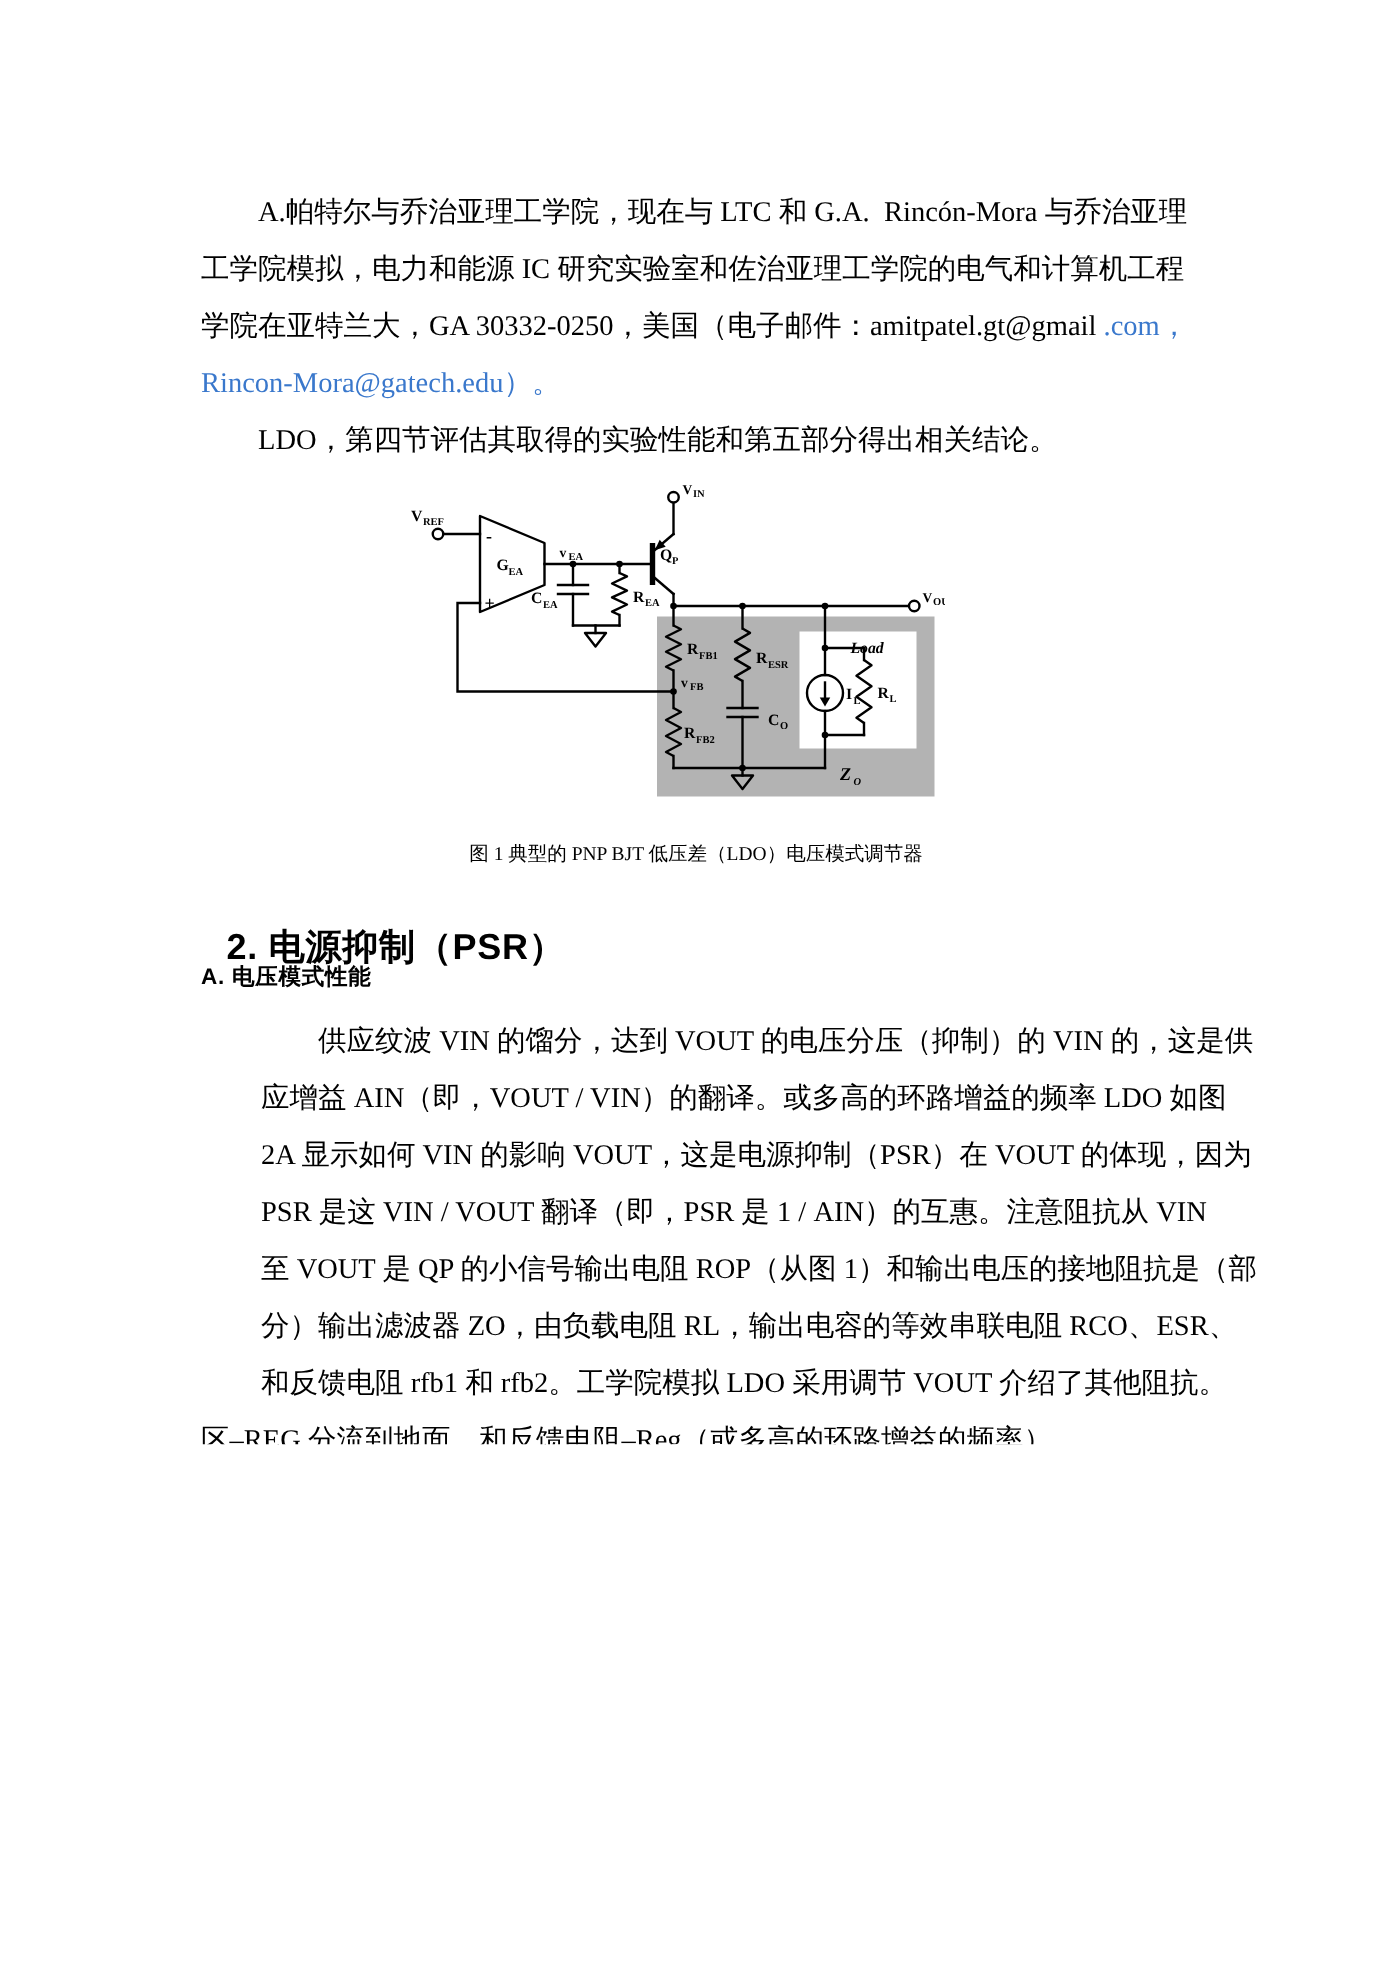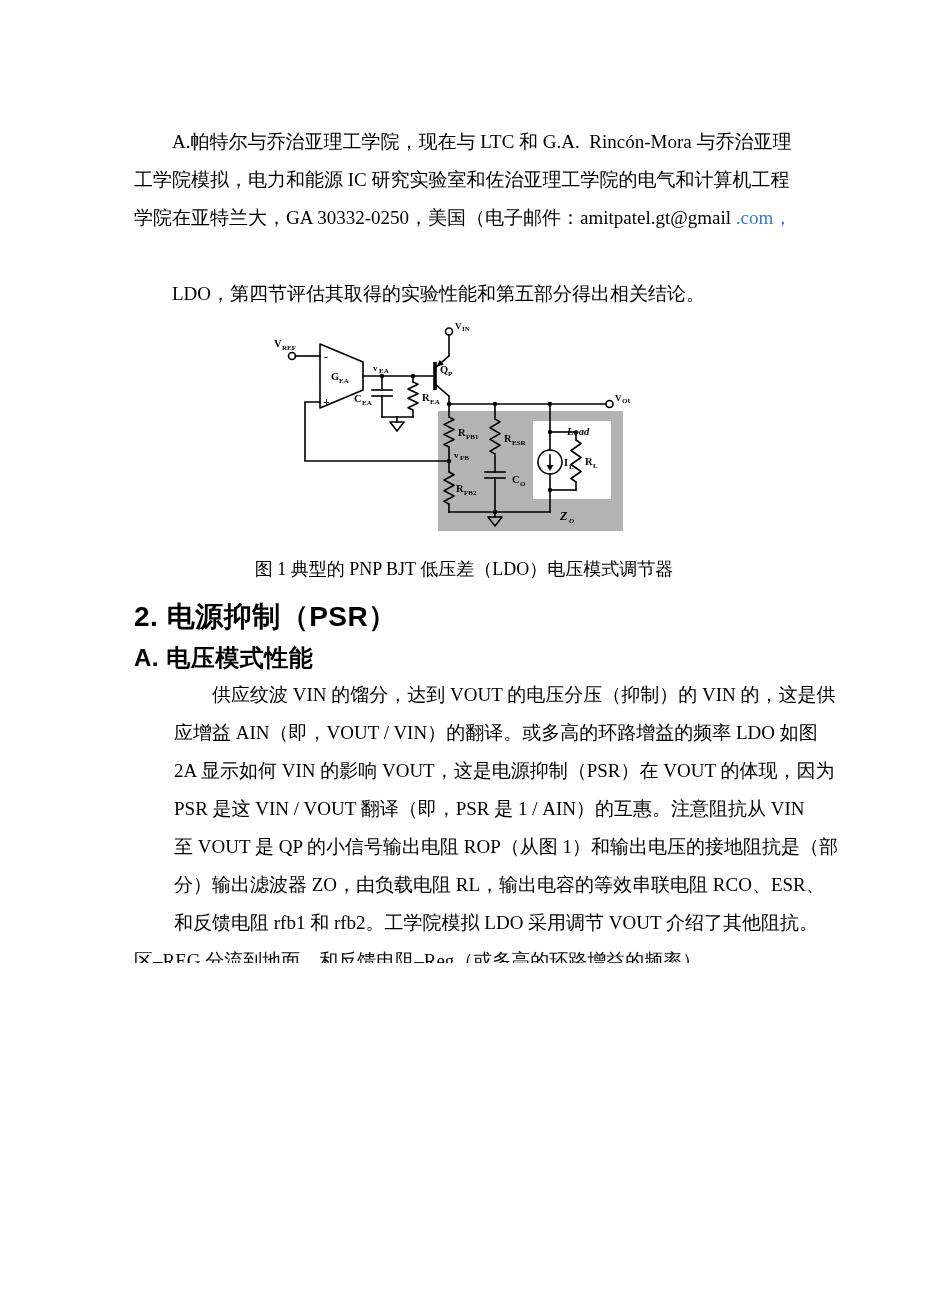--- a/index.html
+++ b/index.html
@@ -12,32 +12,32 @@
     color: #000000;
     overflow: hidden;
   }
   .col { position: absolute; left: 134px; width: 660px; }
   .para { font-size: 19px; line-height: 38px; }
   .line { white-space: pre; }
   .indent { padding-left: 38px; }
   a.doc-link { color: #3A78CC; cursor: pointer; }
   .fig-caption {
     position: absolute; left: 134px; width: 660px; top: 556px;
-    text-align: center; font-size: 18px; line-height: 26px;
+    text-align: center; font-size: 13px; line-height: 26px;
     font-family: "Liberation Serif", serif;
   }
   .h-sec {
-    position: absolute; left: 134px; top: 598px; margin: 0;
+    position: absolute; left: 134px; top: 598px; margin: 17px;
     font-family: "Liberation Sans", sans-serif;
-    font-size: 28px; font-weight: bold; letter-spacing: 0.5px;
+    font-size: 24px; font-weight: bold; letter-spacing: 0.5px;
   }
   .h-sub {
     position: absolute; left: 134px; top: 642px; margin: 0;
     font-family: "Liberation Sans", sans-serif;
-    font-size: 24px; font-weight: bold; letter-spacing: 0.5px;
+    font-size: 15px; font-weight: bold; letter-spacing: 0.5px;
   }
   .figure-wrap { position: absolute; left: 266px; top: 314px; width: 364px; height: 226px; }
   svg .wire { stroke: #000; stroke-width: 1.6; fill: none; stroke-linecap: square; }
   svg .comp { stroke: #000; stroke-width: 1.6; fill: none; stroke-linejoin: round; }
   svg .thick { stroke: #000; stroke-width: 3.6; }
   svg .dot { fill: #000; }
   svg .term { fill: #fff; stroke: #000; stroke-width: 1.6; }
   svg .lbl { font-family: "Liberation Serif", serif; font-weight: bold; font-size: 10.5px; fill: #000; }
   svg .sub { font-family: "Liberation Serif", serif; font-weight: bold; font-size: 7px; fill: #000; }
   svg .ital { font-style: italic; }
@@ -45,20 +45,21 @@
 </style>
 </head>
 <body>
 
 <div class="page">
 
   <div class="col para" style="top:123px;">
     <div class="line indent">A.帕特尔与乔治亚理工学院，现在与 LTC 和 G.A.  Rincón-Mora 与乔治亚理</div>
     <div class="line">工学院模拟，电力和能源 IC 研究实验室和佐治亚理工学院的电气和计算机工程</div>
     <div class="line"><span>学院在亚特兰大，GA 30332-0250，美国（电子邮件：amitpatel.gt@gmail </span><a class="doc-link">.com，</a></div>
+    <div class="line"><a class="doc-link">Rincon-Mora@gatech.edu）。</a></div>
   </div>
 
   <div class="col para" style="top:275px;">
     <div class="line indent">LDO，第四节评估其取得的实验性能和第五部分得出相关结论。</div>
   </div>
 
   <div class="figure-wrap">
     <svg width="364" height="226" viewBox="0 0 364 226">
 
       <rect x="172" y="97" width="185" height="120" fill="#b3b3b3"></rect>

